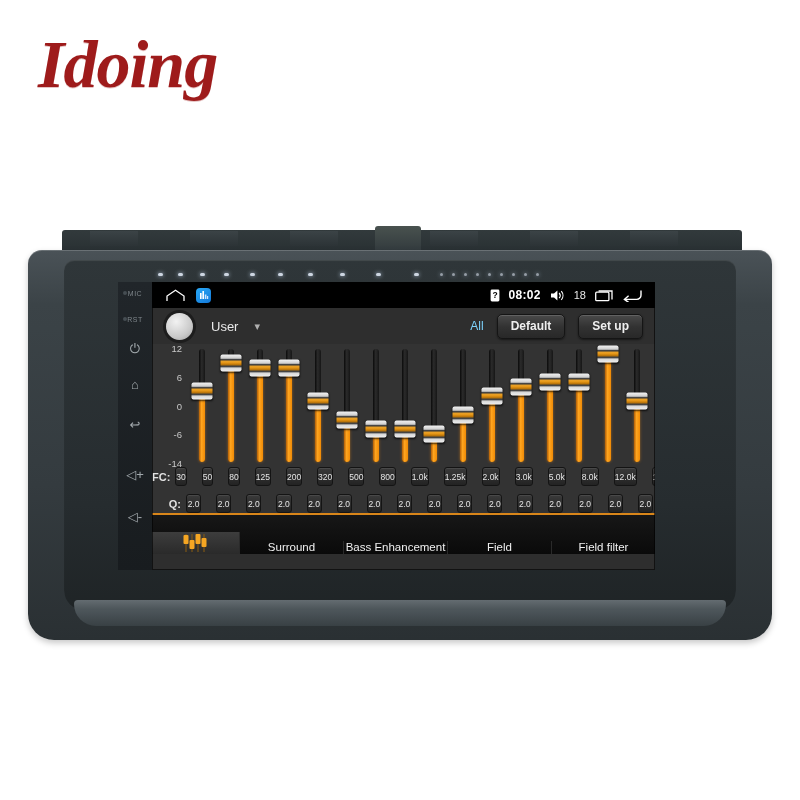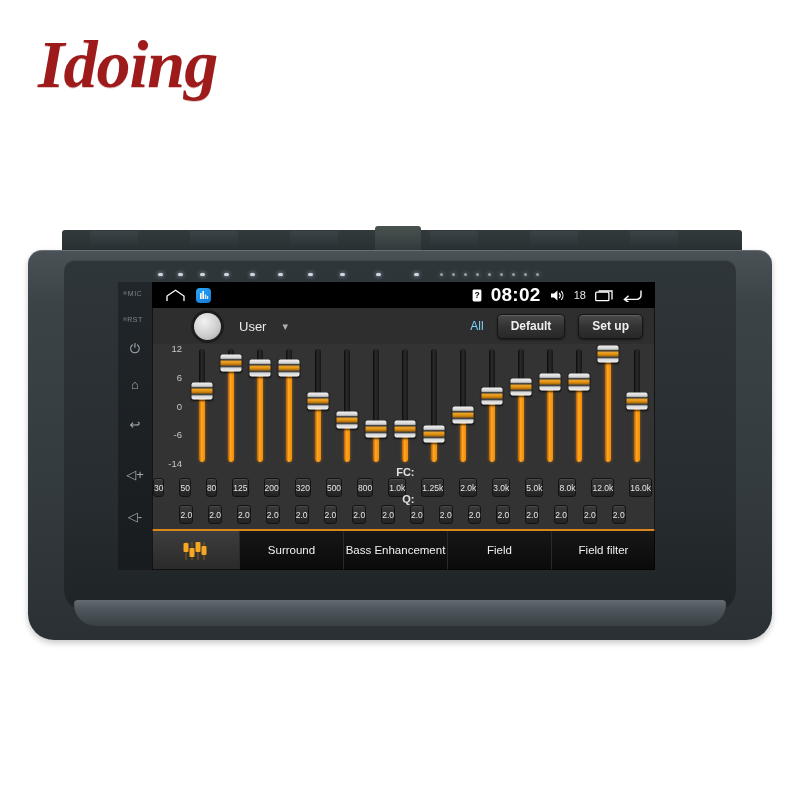--- a/index.html
+++ b/index.html
@@ -90,38 +90,37 @@
   .led { position:absolute; top:1px; width:5px; height:3px; border-radius:2px;
          background:#e9f2ff; box-shadow:0 0 4px #cfe3ff; opacity:.85; }
 
   
   #statusbar {
     position: absolute; left:0; top:0; width:100%; height:26px;
     background:#000; display:flex; align-items:center;
   }
   #sb-left { display:flex; align-items:center; gap:11px; padding-left:14px; }
   #sb-right { margin-left:auto; display:flex; align-items:center; gap:9px; padding-right:13px; }
-  #sb-clock { color:#fff; font-size:19px; font-weight:bold; letter-spacing:.3px; }
+  #sb-clock { color:#fff; font-size:12px; font-weight:bold; letter-spacing:.3px; }
   #sb-vol { color:#e8e8e8; font-size:11px; }
   .sb-ico { color:#fff; display:flex; align-items:center; }
   #app-icon {
     width:15px;height:15px;border-radius:4px;
     background:linear-gradient(145deg,#28a9f7,#1478d8);
     display:flex;align-items:center;justify-content:center;
   }
 
   
   #app {
     position:absolute; left:0; top:26px; width:100%; height:262px;
     background:#2e2e2e;
   }
   #apptop {
     position:relative; height:36px; display:flex; align-items:center; padding:0 12px;
     background:#2e2e2e;
-    margin-left:28px;
   }
   #knob {
     width:27px;height:27px;border-radius:50%;
     background:radial-gradient(circle at 38% 32%,#f2f2f2,#c9c9c9 62%,#9a9a9a 100%);
     box-shadow:0 0 0 3px #1d1d1d, 0 1px 2px rgba(0,0,0,.6);
     margin-left:2px;
   }
   #userlbl { color:#e9e9e9; font-size:13px; margin-left:18px; }
   #chev { margin-left:16px; color:#b0b0b0; font-size:11px; }
   #all-lbl { color:#7dd3fc; font-size:12px; margin-left:auto; }
@@ -153,37 +152,38 @@
     box-shadow:0 0 3px rgba(255,150,20,.5);
   }
   .thumb {
     position:absolute; left:50%; transform:translate(-50%,-50%);
     width:21px; height:17px; border-radius:2px;
     background:linear-gradient(180deg,#f2f2f2 0%,#cfcfcf 22%,#3a3a3a 30%,#f5a623 42%,#c77c08 58%,#3a3a3a 70%,#d8d8d8 80%,#efefef 100%);
     box-shadow:0 1px 2px rgba(0,0,0,.7);
   }
 
   
-  .valrow { position:absolute; left:0; right:2px; display:flex; align-items:center; height:21px;flex-direction:column; }
+  .valrow { position:absolute; left:0; right:2px; display:flex; align-items:center; height:21px; }
   #fcrow { top:122px; }
   #qrow  { top:149px; }
   .rowlabel { width:34px; text-align:right; padding-right:5px; color:#e2e2e2; font-size:11px; font-weight:bold; }
   .cells { flex:1; display:flex; gap:15px;align-items:flex-end; }
   .cell {
     flex:1; text-align:center; color:#e6e6e6; font-size:8.5px; line-height:19px; height:19px;
     background:linear-gradient(180deg,#3a3a3a,#232323);
     border:1px solid #141414; border-radius:3px;
     box-shadow:inset 0 1px 0 rgba(255,255,255,.08);
   }
 
   
   #tabbar {
-    position:absolute; left:0; bottom:0; width:100%; height:41px; display:flex;
+    position:absolute; left:0; bottom:16px; width:100%; height:41px; display:flex;
     background:linear-gradient(180deg,#171717,#0a0a0a);
     border-top:2px solid #d9861a;
+    align-items:flex-end;
   }
   .tab {
     flex:1; display:flex; align-items:center; justify-content:center; text-align:center;
     color:#f0f0f0; font-size:11.5px; line-height:1.15;
     border-right:1px solid #2a2a2a;
   }
   .tab:last-child { border-right:none; }
   .tab.active { background:linear-gradient(180deg,#3d3d3d,#2a2a2a); flex:0 0 88px; }
   #eq-tab-icon { display:block; }
 

